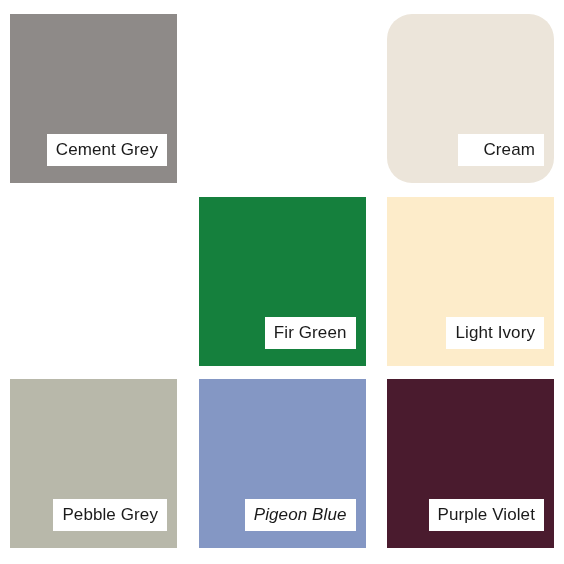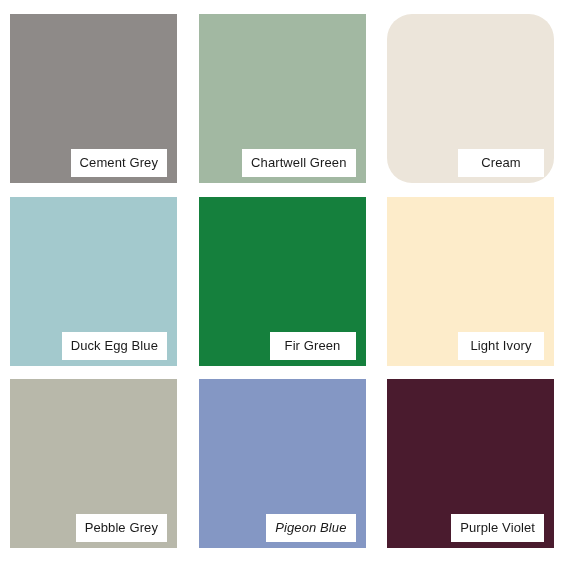--- a/index.html
+++ b/index.html
@@ -42,53 +42,47 @@
   .swatch {
     position: relative;
     width: 100%;
     height: 100%;
     box-sizing: border-box;
   }
 
   .swatch-label {
     position: absolute;
     right: 10px;
-    bottom: 6px;
+    bottom: 17px;
     min-width: 86px;
     background: #ffffff;
     color: #1a1a1a;
-    font-size: 13px;
+    font-size: 17px;
     line-height: 1;
     letter-spacing: 0.1px;
     padding: 7px 9px 8px 9px;
-    text-align: center;
+    text-align: right;
     white-space: nowrap;
     box-sizing: border-box;
   }
 </style>
 </head>
 <body>
 
 <div id="palette-grid">
 
   <div class="swatch cell-r0c0" style="background-color: rgb(142, 138, 136);">
     <div class="swatch-label">Cement Grey</div>
   </div>
 
-  <div class="swatch cell-r0c1" style="background-color: rgb(162, 184, 162);">
-    <div class="swatch-label">Chartwell Green</div>
-  </div>
 
   <div class="swatch cell-r0c2" style="background-color: rgb(236, 229, 218);">
     <div class="swatch-label">Cream</div>
   </div>
 
-  <div class="swatch cell-r1c0" style="background-color: rgb(163, 201, 205);">
-    <div class="swatch-label">Duck Egg Blue</div>
-  </div>
 
   <div class="swatch cell-r1c1" style="background-color: #15803d;">
     <div class="swatch-label">Fir Green</div>
   </div>
 
   <div class="swatch cell-r1c2" style="background-color: rgb(253, 236, 202);">
     <div class="swatch-label">Light Ivory</div>
   </div>
 
   <div class="swatch cell-r2c0" style="background-color: rgb(184, 184, 170);">

